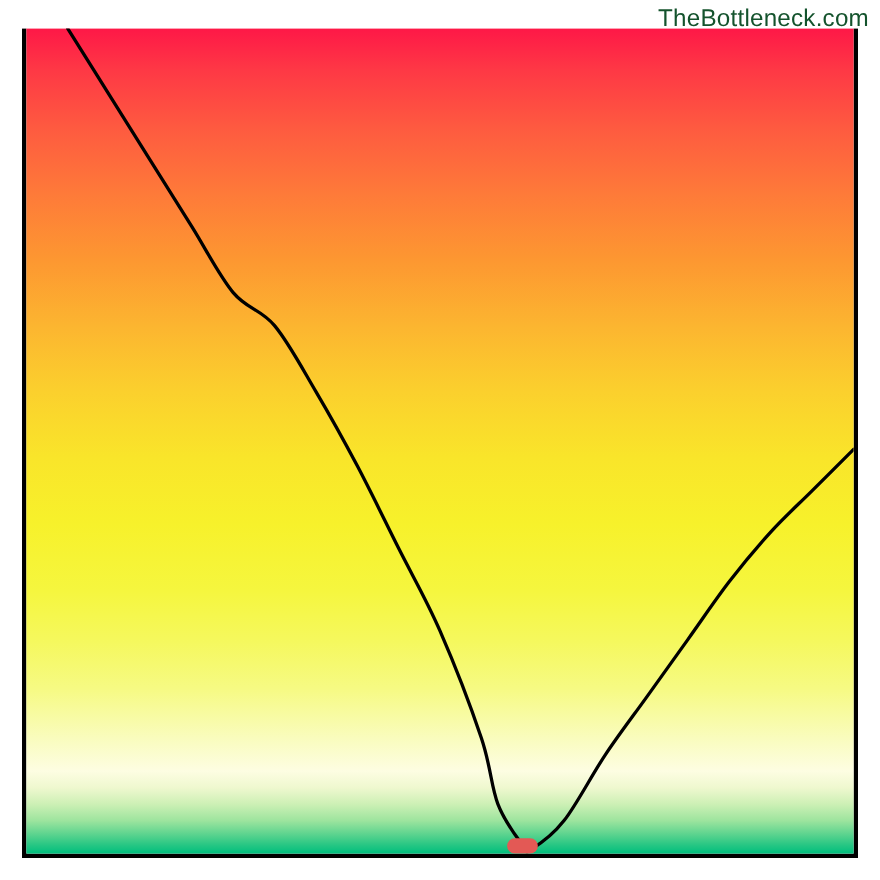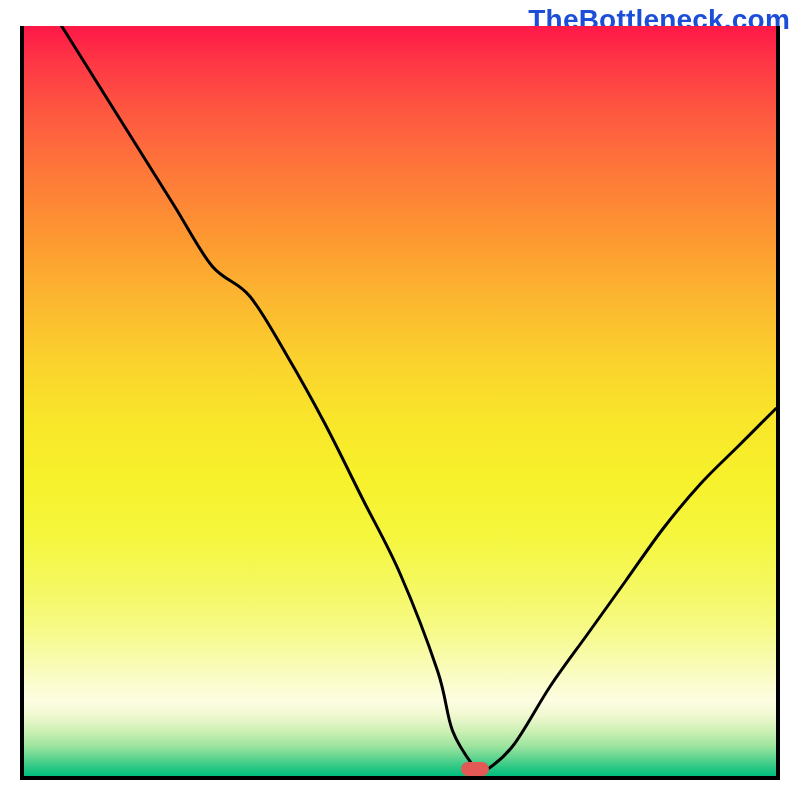--- a/index.html
+++ b/index.html
@@ -10,23 +10,23 @@
   }
   .chart-container {
     position: relative;
     width: 800px;
     height: 800px;
   }
   .attribution {
     position: absolute;
     top: 4px;
     right: 10px;
-    font-size: 28px;
-    color: #1d4ed8;
-    font-weight: 700;
+    font-size: 22px;
+    color: #14532d;
+    font-weight: 400;
     letter-spacing: 0.2px;
   }
   .plot-area {
     position: absolute;
     left: 20px;
     top: 26px;
     width: 760px;
     height: 754px;
     border-left: 4px solid #000;
     border-right: 4px solid #000;

